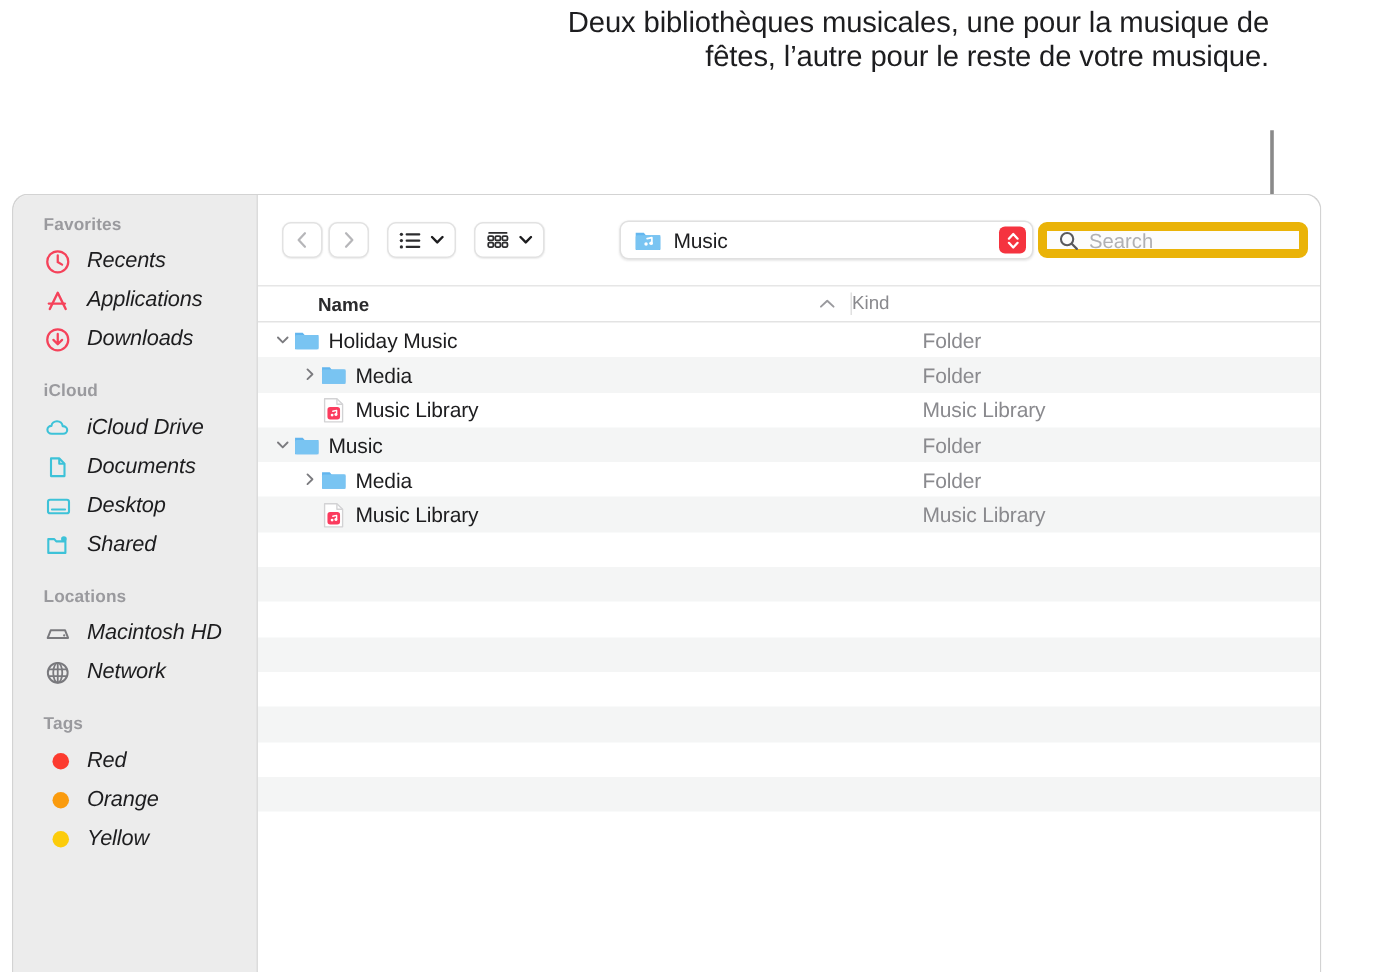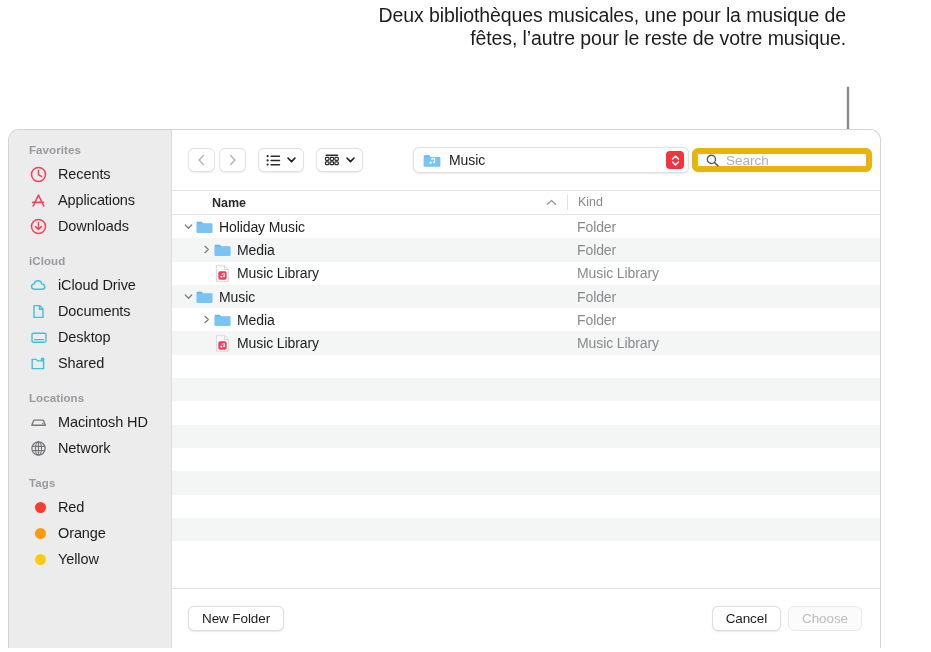--- a/index.html
+++ b/index.html
@@ -70,20 +70,21 @@
   }
   .sb-group + .sb-group { margin-top: 16px; }
   .sb-item {
     display: flex;
     align-items: center;
     height: 26px;
     padding-left: 20px;
     font-size: 14.5px;
     color: #1d1d1f;
     letter-spacing: -0.1px;
+    font-style: italic;
   }
   .sb-ico {
     width: 19px;
     height: 19px;
     flex: 0 0 19px;
     margin-right: 10px;
     display: flex;
     align-items: center;
     justify-content: center;
   }
@@ -196,39 +197,40 @@
     padding-left: 40px;
     box-sizing: border-box;
     font-weight: bold;
     color: #2b2b2d;
     display: flex;
     align-items: center;
   }
   #sort-chev { margin-left: auto; margin-right: 10px; }
   #col-kind {
     color: #8a8a8e;
-    padding-left: 10px;
+    padding-left: 0;
     border-left: 1px solid #e0e0e0;
     height: 15px;
     line-height: 15px;
     box-sizing: border-box;
   }
 
   
   #file-list {
     flex: 1;
     overflow: hidden;
     position: relative;
   }
   .row {
     height: 23.3px;
     display: flex;
     align-items: center;
     font-size: 14px;
     box-sizing: border-box;
+    gap: 38px;
   }
   .row.alt { background: #f4f5f5; }
   .cell-name {
     width: 395px;
     flex: 0 0 395px;
     display: flex;
     align-items: center;
     box-sizing: border-box;
     color: #1d1d1f;
     letter-spacing: -0.1px;
@@ -623,20 +625,14 @@
         <div class="row alt"></div>
         <div class="row"></div>
         <div class="row alt"></div>
         <div class="row"></div>
         <div class="row alt"></div>
         <div class="row"></div>
         <div class="row alt"></div>
         <div class="row"></div>
       </div>
 
-    <div id="bottom-bar">
-      <button class="push-btn">New Folder</button>
-      <div id="btn-spacer"></div>
-      <button class="push-btn" id="cancel-button">Cancel</button>
-      <button class="push-btn disabled">Choose</button>
-    </div>
   </div>
 </div>
 
 </body></html>

